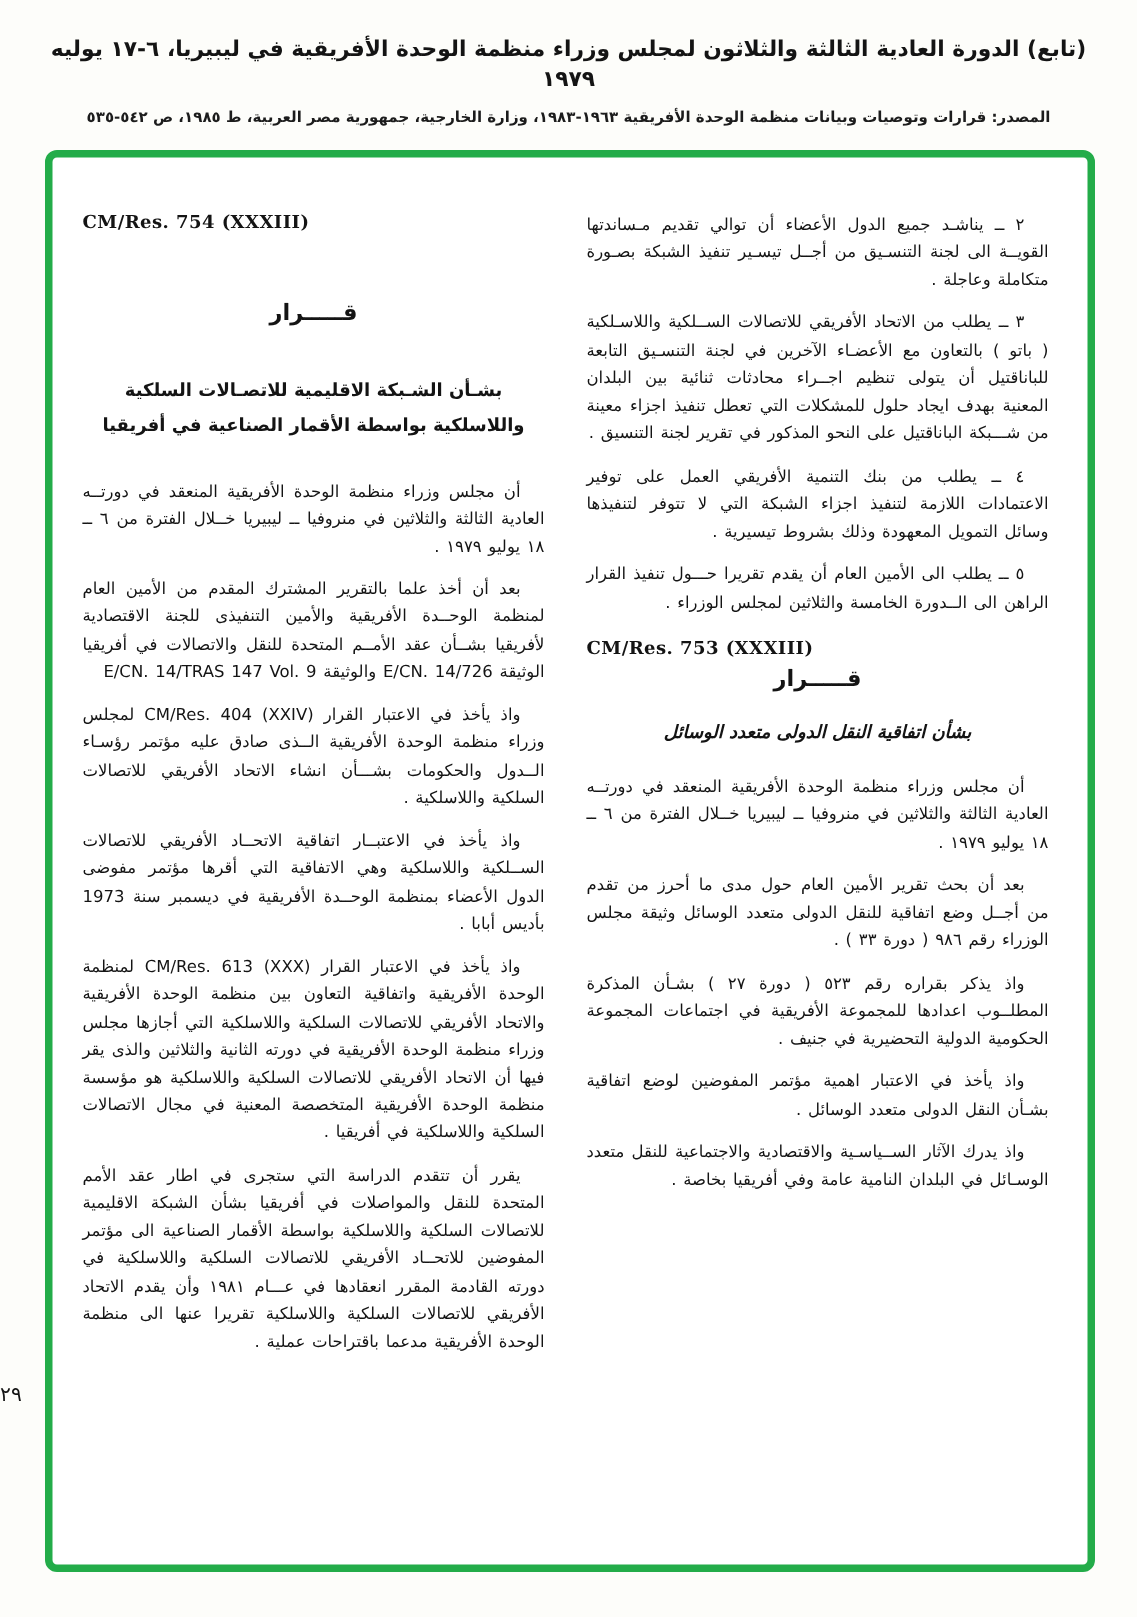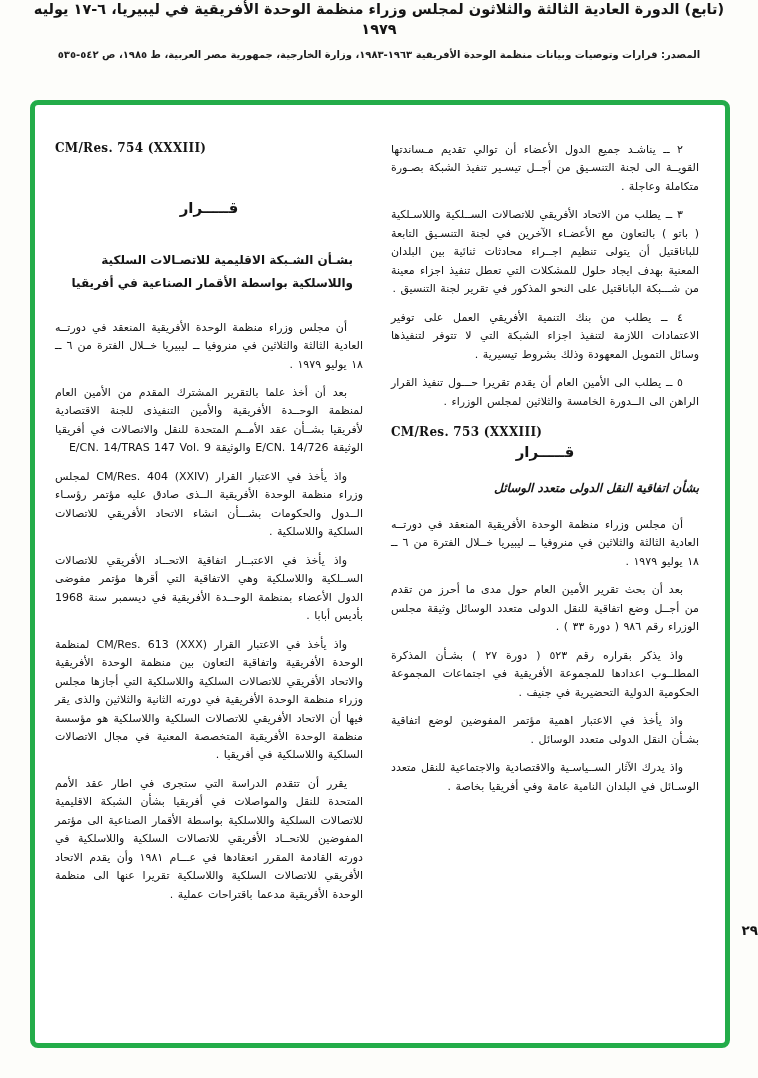--- a/index.html
+++ b/index.html
@@ -4,21 +4,21 @@
 <style>
   * { margin:0; padding:0; box-sizing:border-box; }
   html, body { width:758px; height:1078px; }
   body {
     font-family:"DejaVu Sans", sans-serif;
     background:#fdfdfa;
     color:#141414;
     direction:rtl;
     overflow:hidden;
   }
-  .page { position:relative; width:758px; height:948px; }
+  .page { position:relative; width:758px; height:948px; padding-top:24px; }
 
   
   .page-header { text-align:center; padding:0 18px; }
   .header-title {
     font-size:14.5px; font-weight:bold; margin-bottom:10px;
     line-height:1.35;
   }
   .header-source { font-size:10px; font-weight:bold; color:#1c1c1c; }
 
   
@@ -40,36 +40,36 @@
 
   .res-ref {
     direction:ltr; text-align:left;
     font-family:"DejaVu Serif", serif;
     font-size:12px; font-weight:bold; letter-spacing:.3px;
   }
   .res-word {
     text-align:center; font-weight:bold; font-size:15px;
   }
   .res-title {
-    text-align:right; font-weight:bold; font-size:12px; line-height:1.9;
+    text-align:center; font-weight:bold; font-size:12px; line-height:1.9;
   }
 
   
   .col-left .res-ref  { margin-bottom:44px; }
   .col-left .res-word { margin-bottom:32px; }
   .col-left .res-title{ margin-bottom:24px; padding:0 10px; }
 
   
   .col-right .res-ref  { margin-top:14px; margin-bottom:4px; }
   .col-right .res-word { margin-bottom:16px; }
   .col-right .res-title{ margin-bottom:16px;font-style:italic; }
 
   .page-number {
     position:absolute; left:0; right:0; bottom:10px;
-    text-align:right; font-weight:bold; font-size:13.5px;
+    text-align:left; font-weight:normal; font-size:13.5px;
   }
 </style>
 </head>
 <body>
 
 <div class="page">
 
   <div class="page-header">
     <div class="header-title">(تابع) الدورة العادية الثالثة والثلاثون لمجلس وزراء منظمة الوحدة الأفريقية في ليبيريا، ٦-١٧ يوليه ١٩٧٩</div>
     <div class="header-source">المصدر: قرارات وتوصيات وبيانات منظمة الوحدة الأفريقية ١٩٦٣-١٩٨٣، وزارة الخارجية، جمهورية مصر العربية، ط ١٩٨٥، ص ٥٤٢-٥٣٥</div>
@@ -96,21 +96,21 @@
       </section>
 
       <section class="column col-left">
         <div class="res-ref">CM/Res. 754 (XXXIII)</div>
         <div class="res-word">قـــــرار</div>
         <div class="res-title">بشـأن الشـبكة الاقليمية للاتصـالات السلكية واللاسلكية بواسطة الأقمار الصناعية في أفريقيا</div>
 
         <p class="para">أن مجلس وزراء منظمة الوحدة الأفريقية المنعقد في دورتــه العادية الثالثة والثلاثين في منروفيا ــ ليبيريا خــلال الفترة من ٦ ــ ١٨ يوليو ١٩٧٩ .</p>
         <p class="para">بعد أن أخذ علما بالتقرير المشترك المقدم من الأمين العام لمنظمة الوحــدة الأفريقية والأمين التنفيذى للجنة الاقتصادية لأفريقيا بشــأن عقد الأمــم المتحدة للنقل والاتصالات في أفريقيا الوثيقة E/CN. 14/726 والوثيقة E/CN. 14/TRAS 147 Vol. 9</p>
         <p class="para">واذ يأخذ في الاعتبار القرار CM/Res. 404 (XXIV) لمجلس وزراء منظمة الوحدة الأفريقية الــذى صادق عليه مؤتمر رؤسـاء الــدول والحكومات بشـــأن انشاء الاتحاد الأفريقي للاتصالات السلكية واللاسلكية .</p>
-        <p class="para">واذ يأخذ في الاعتبــار اتفاقية الاتحــاد الأفريقي للاتصالات الســلكية واللاسلكية وهي الاتفاقية التي أقرها مؤتمر مفوضى الدول الأعضاء بمنظمة الوحــدة الأفريقية في ديسمبر سنة 1968 بأديس أبابا .</p>
+        <p class="para">واذ يأخذ في الاعتبــار اتفاقية الاتحــاد الأفريقي للاتصالات الســلكية واللاسلكية وهي الاتفاقية التي أقرها مؤتمر مفوضى الدول الأعضاء بمنظمة الوحــدة الأفريقية في ديسمبر سنة 1973 بأديس أبابا .</p>
         <p class="para">واذ يأخذ في الاعتبار القرار CM/Res. 613 (XXX) لمنظمة الوحدة الأفريقية واتفاقية التعاون بين منظمة الوحدة الأفريقية والاتحاد الأفريقي للاتصالات السلكية واللاسلكية التي أجازها مجلس وزراء منظمة الوحدة الأفريقية في دورته الثانية والثلاثين والذى يقر فيها أن الاتحاد الأفريقي للاتصالات السلكية واللاسلكية هو مؤسسة منظمة الوحدة الأفريقية المتخصصة المعنية في مجال الاتصالات السلكية واللاسلكية في أفريقيا .</p>
         <p class="para">يقرر أن تتقدم الدراسة التي ستجرى في اطار عقد الأمم المتحدة للنقل والمواصلات في أفريقيا بشأن الشبكة الاقليمية للاتصالات السلكية واللاسلكية بواسطة الأقمار الصناعية الى مؤتمر المفوضين للاتحــاد الأفريقي للاتصالات السلكية واللاسلكية في دورته القادمة المقرر انعقادها في عـــام ١٩٨١ وأن يقدم الاتحاد الأفريقي للاتصالات السلكية واللاسلكية تقريرا عنها الى منظمة الوحدة الأفريقية مدعما باقتراحات عملية .</p>
       </section>
 
     </div>
   </div>
 
   <div class="page-number">٢٩</div>
 </div>
 

